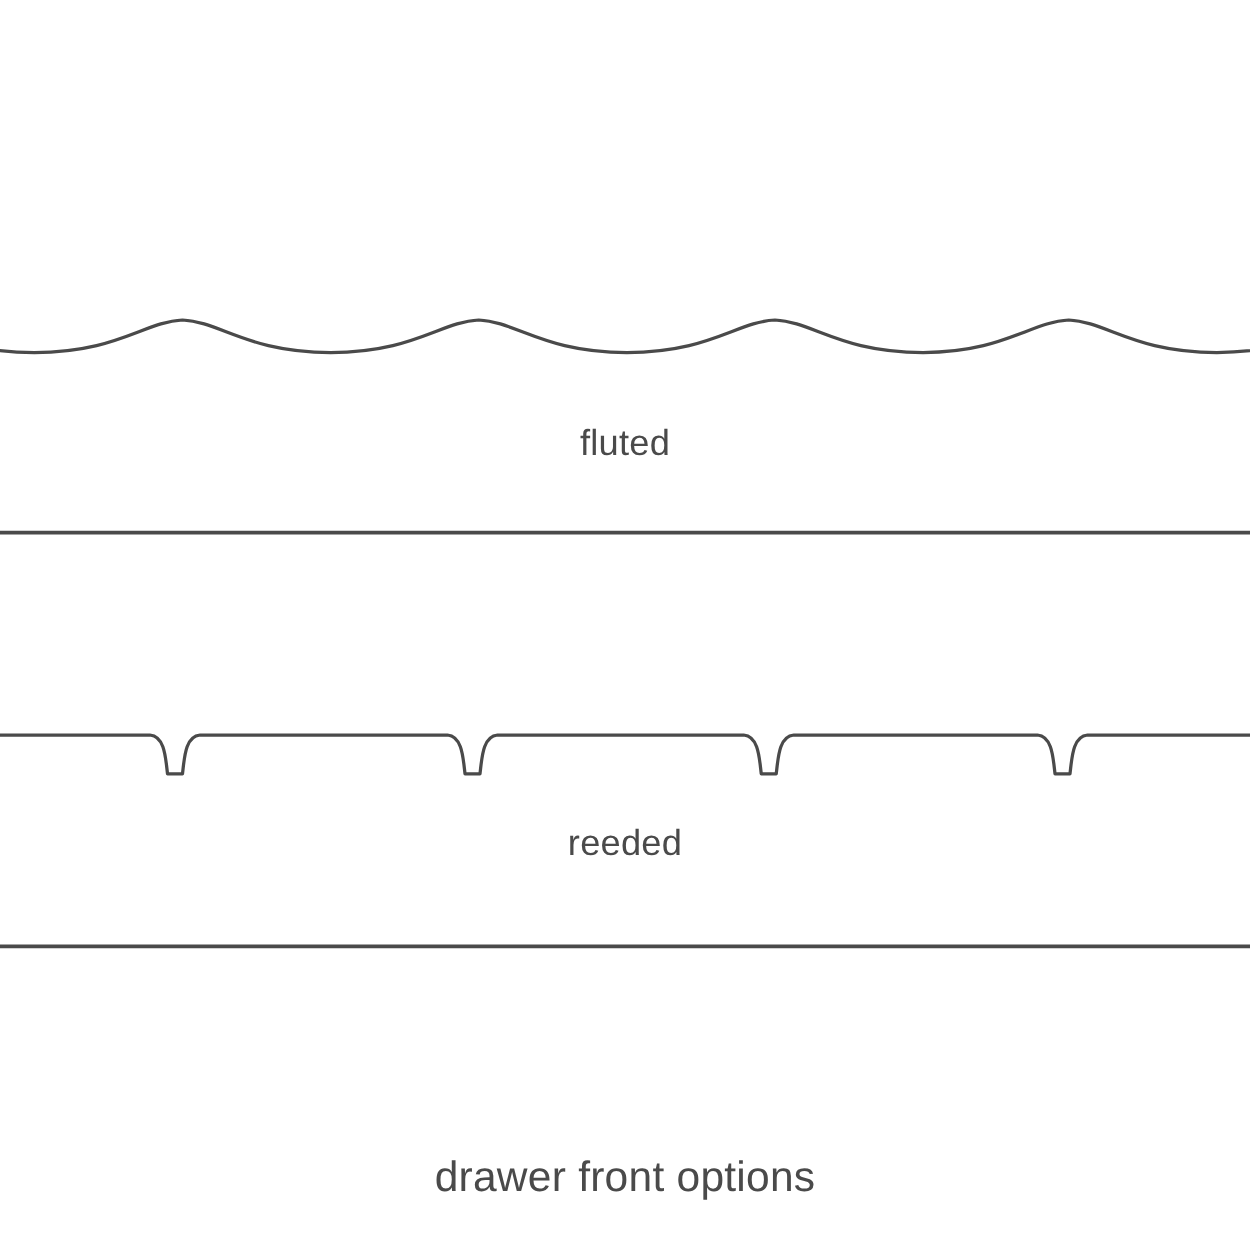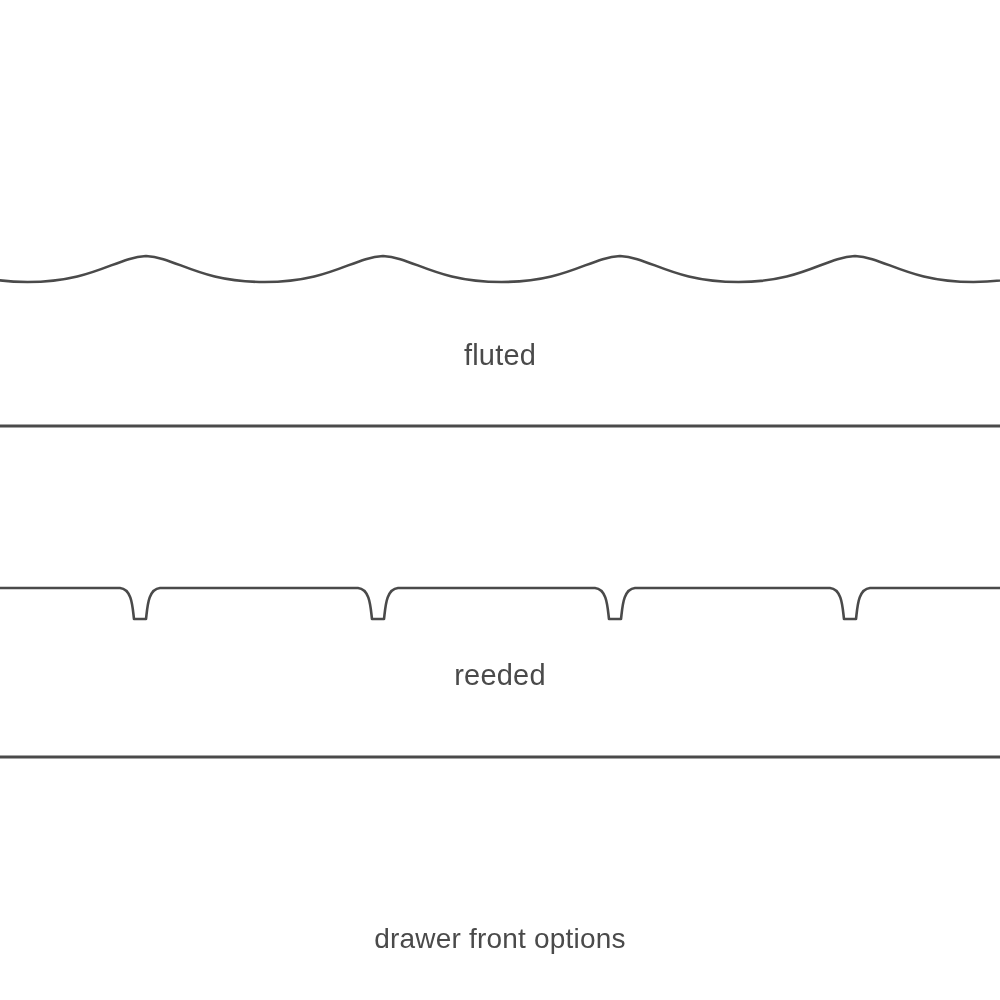--- a/index.html
+++ b/index.html
@@ -38,21 +38,21 @@
     letter-spacing: 0.2px;
     line-height: 1;
   }
   #label-fluted { top: 341px; }
   #label-reeded { top: 661px; }
   #caption {
     position: absolute;
     top: 925px;
     width: 100%;
     text-align: center;
-    font-size: 28px;
+    font-size: 34px;
     font-weight: 400;
     color: #4a4a4a;
     letter-spacing: 0.2px;
     line-height: 1;
   }
 </style>
 </head>
 <body>
 
 <div id="canvas" style="background: rgb(255, 255, 255);">

